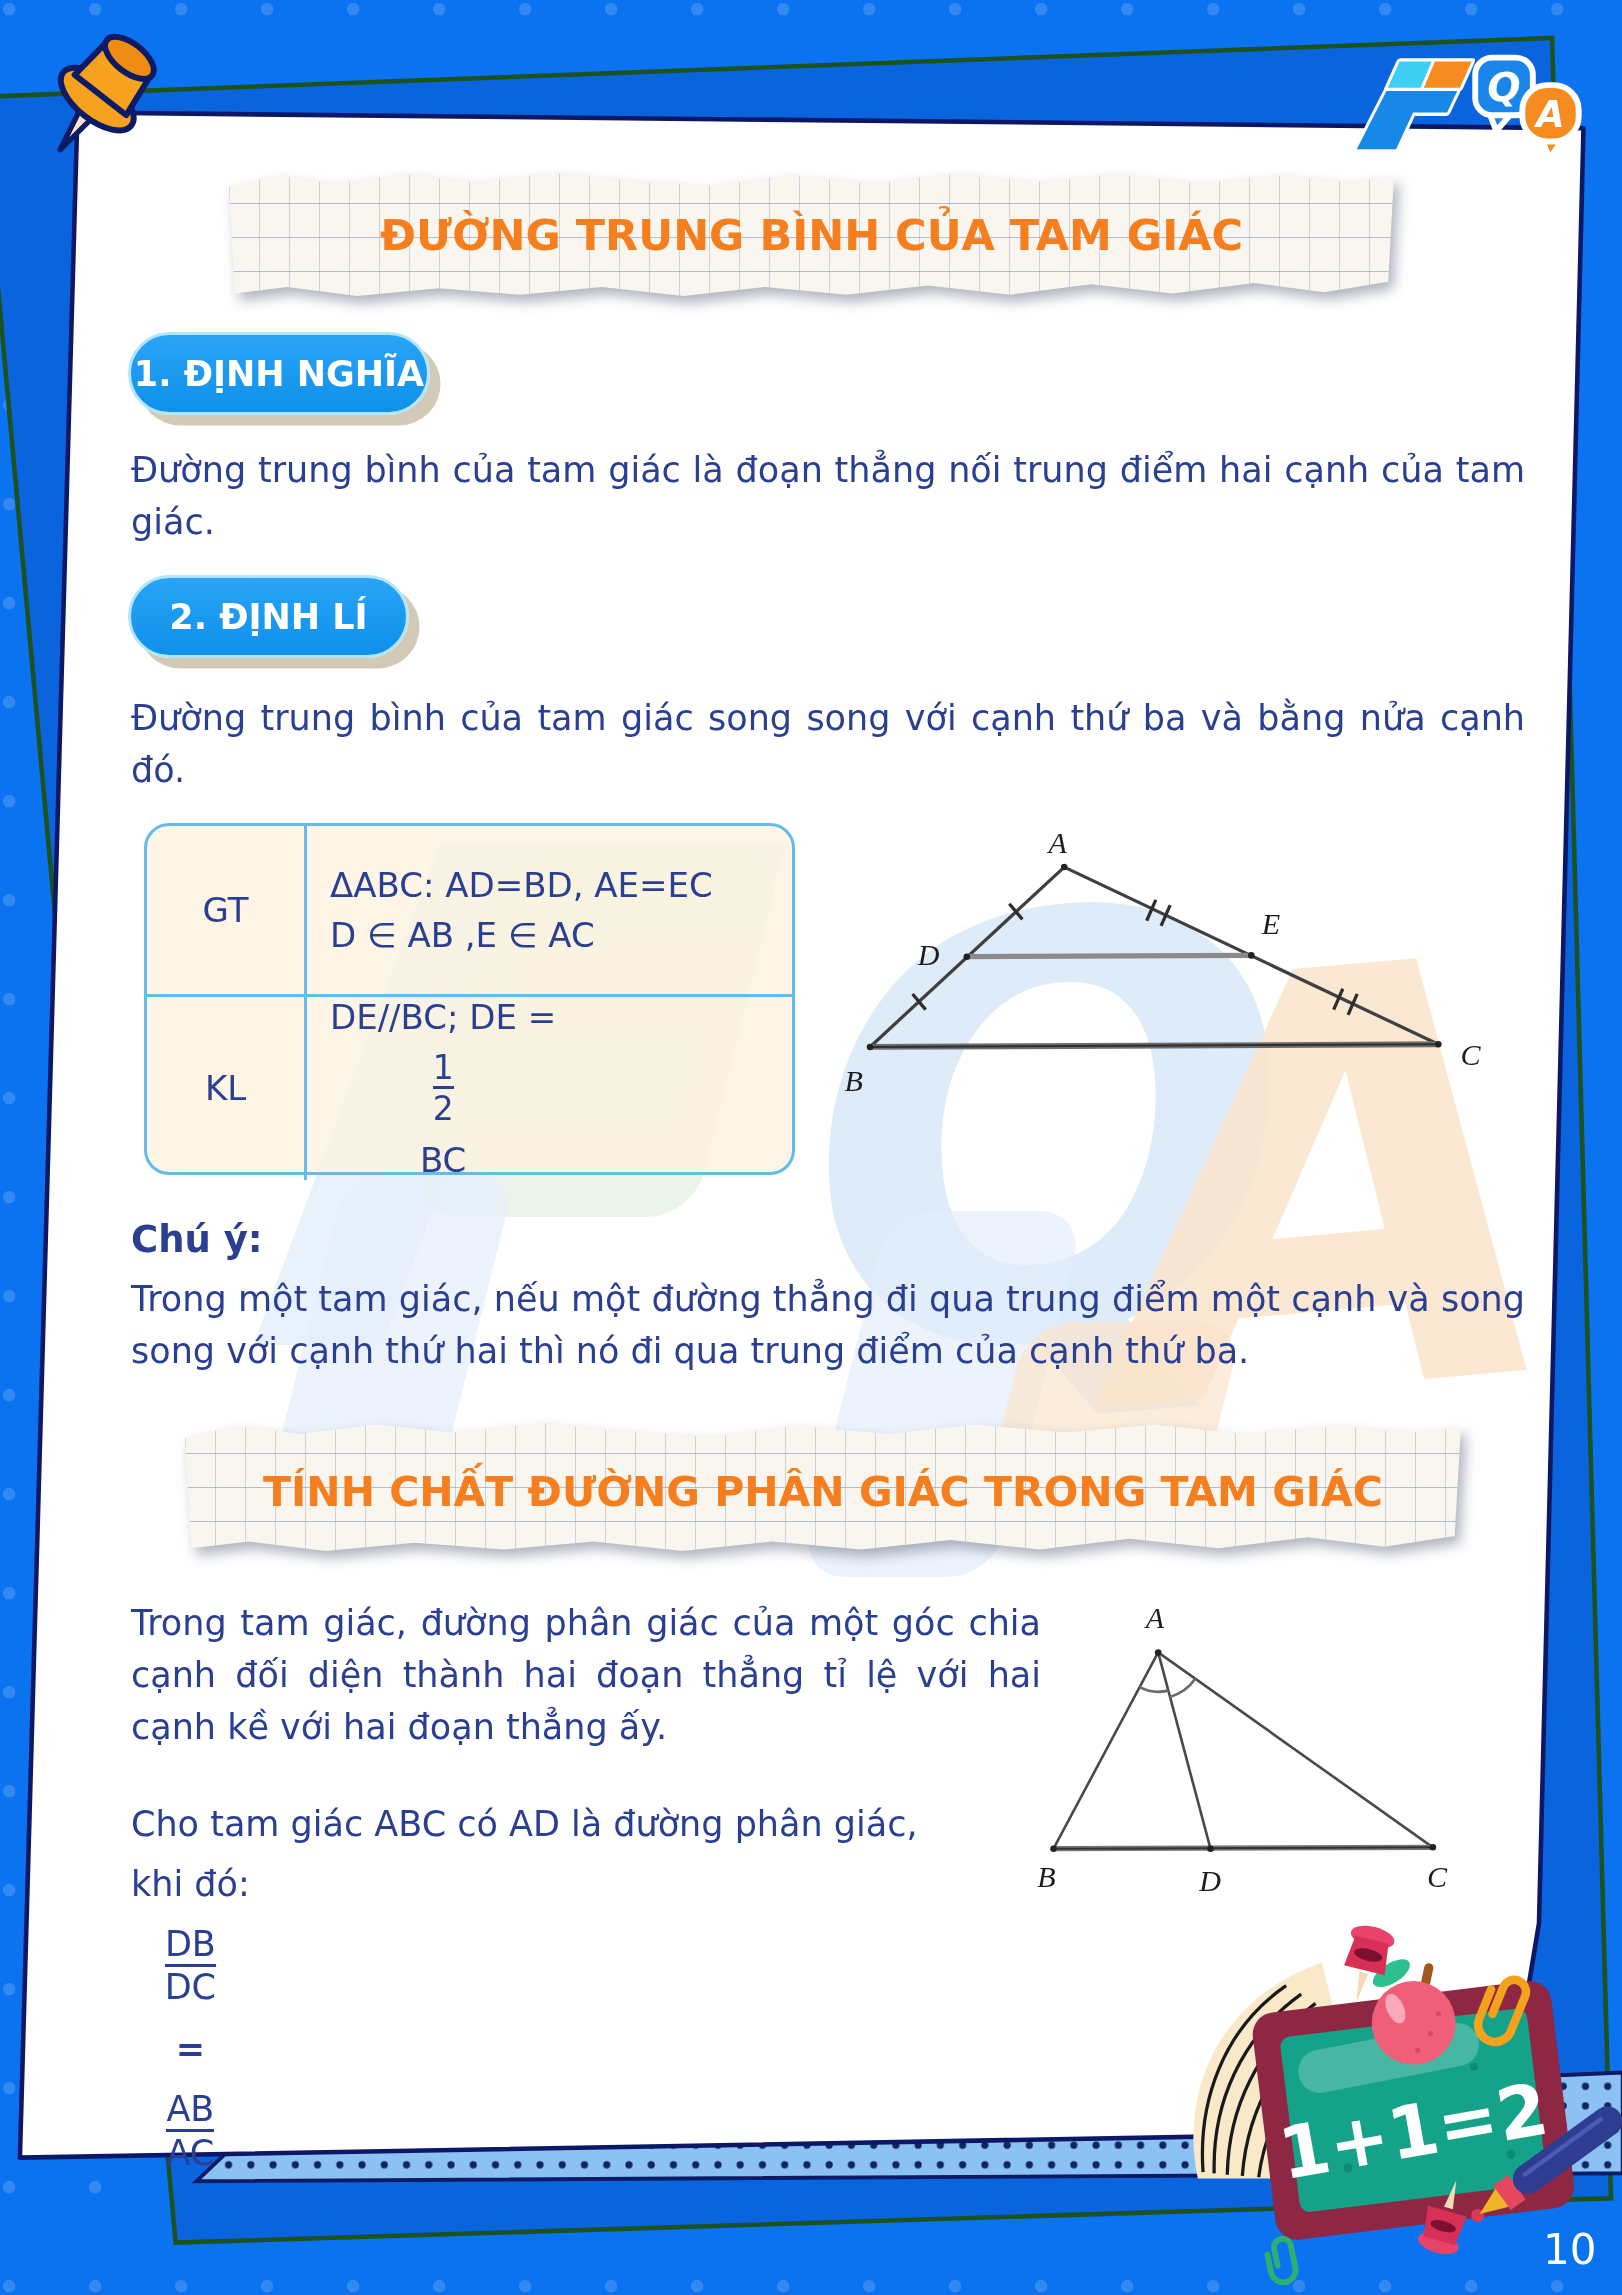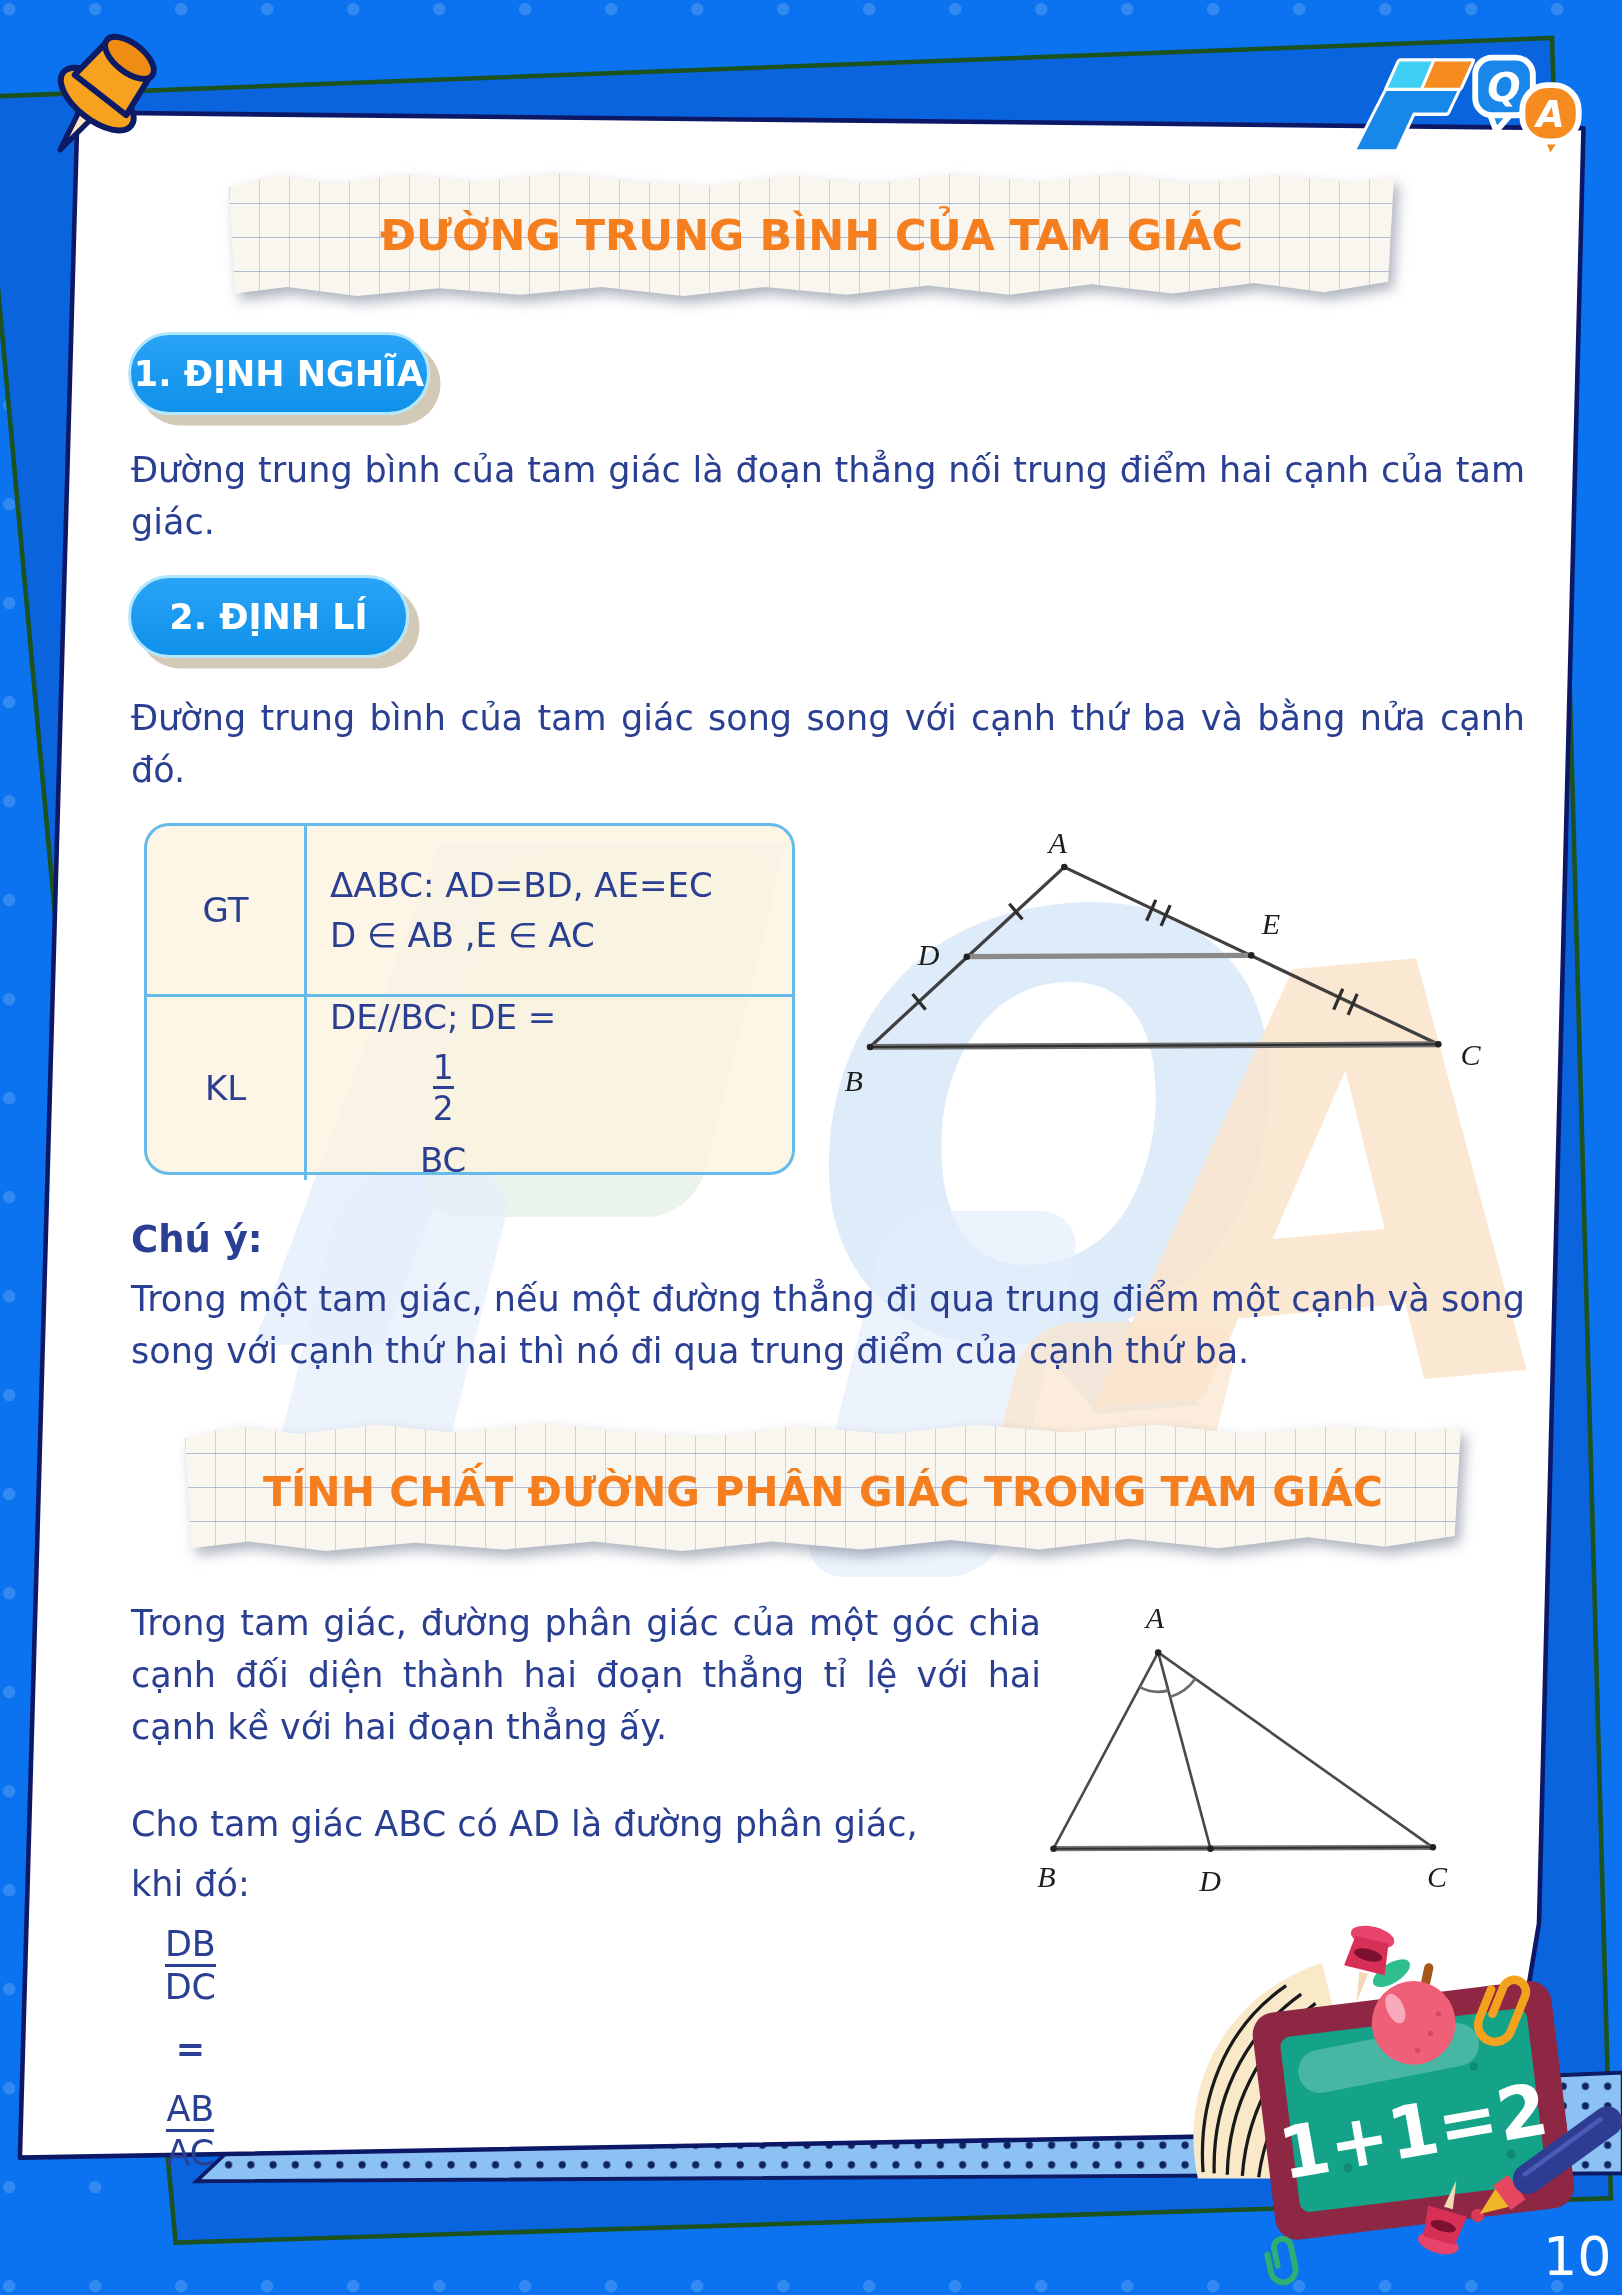--- a/index.html
+++ b/index.html
@@ -45,21 +45,21 @@
   .kl-line{display:flex;align-items:center;gap:13px;flex-direction:column;}
   .frac{display:inline-flex;flex-direction:column;align-items:center;line-height:1.08;font-size:33px;}
   .frac .den{border-top:3.3px solid #2b3f92;padding-top:2.6px;}
 
   
   .formula-row{position:absolute;z-index:10;display:flex;align-items:center;gap:22px;color:#2b3f92;font-size:35px;flex-direction:column;}
   .formula-row .frac{font-size:35px;text-align:center;}
   .formula-row .eq{font-weight:bold;}
 
   
-  .page-num{position:absolute;z-index:12;color:#ffffff;font-size:54px;}
+  .page-num{position:absolute;z-index:12;color:#ffffff;font-size:42px;}
 
   
   .dlabel{font-family:"Liberation Serif","DejaVu Serif",serif;font-style:italic;font-size:46px;fill:#1d1d1d;}
 </style>
 </head>
 <body>
 
 <div id="canvas">
 
   <svg class="abs" style="left:0;top:0;z-index:1;" width="1623" height="2295" viewBox="0 0 2480 3508">

